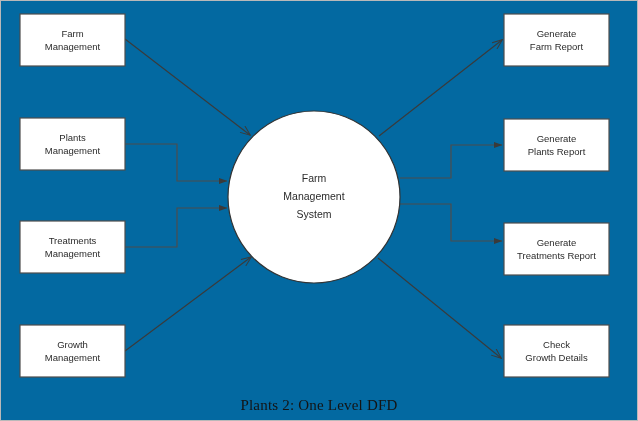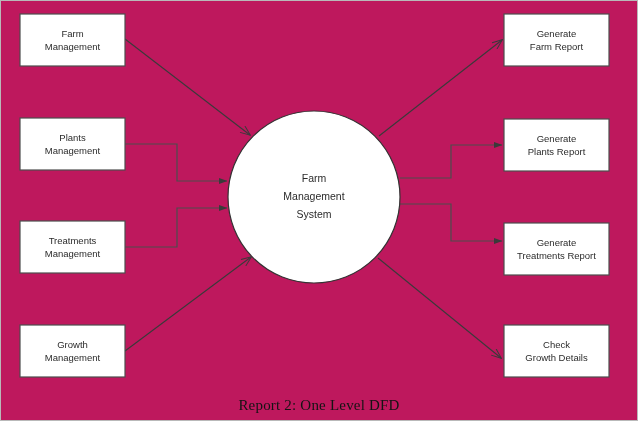--- a/index.html
+++ b/index.html
@@ -10,21 +10,21 @@
   body {
     width: 638px;
     height: 421px;
     font-family: "Liberation Sans", sans-serif;
     overflow: hidden;
   }
   #page {
     position: relative;
     width: 638px;
     height: 421px;
-    background: #be185d;
+    background: #0369a1;
     box-sizing: border-box;
     border: 1px solid #b9b9b9;
     padding-left: 30px;
   }
   #dfd-svg {
     position: absolute;
     left: 0;
     top: 0;
     width: 638px;
     height: 421px;
@@ -156,15 +156,15 @@
       <text class="node-label" x="555.5" y="255">Treatments Report</text>
     </g>
 
     <g>
       <rect class="node-box" x="503" y="324" width="105" height="52"></rect>
       <text class="node-label" x="555.5" y="344">Check</text>
       <text class="node-label" x="555.5" y="357">Growth Details</text>
     </g>
   </svg>
 
-  <div class="caption">Report 2: One Level DFD</div>
+  <div class="caption">Plants 2: One Level DFD</div>
 
 </div>
 
 </body></html>

